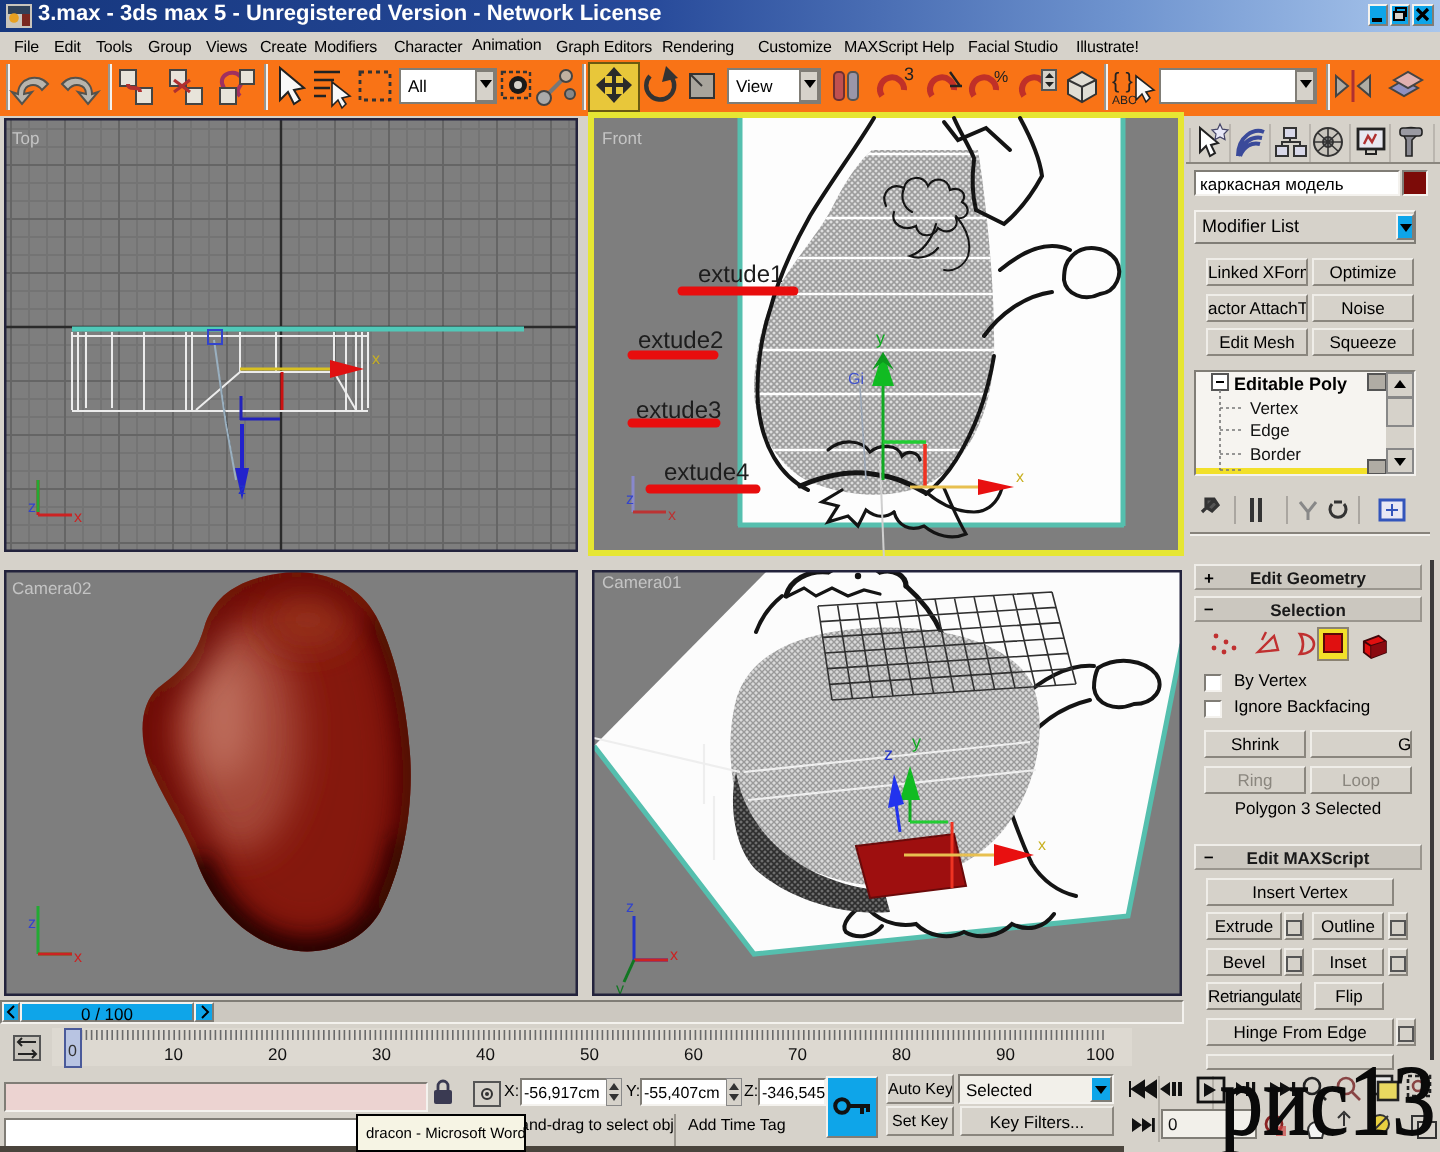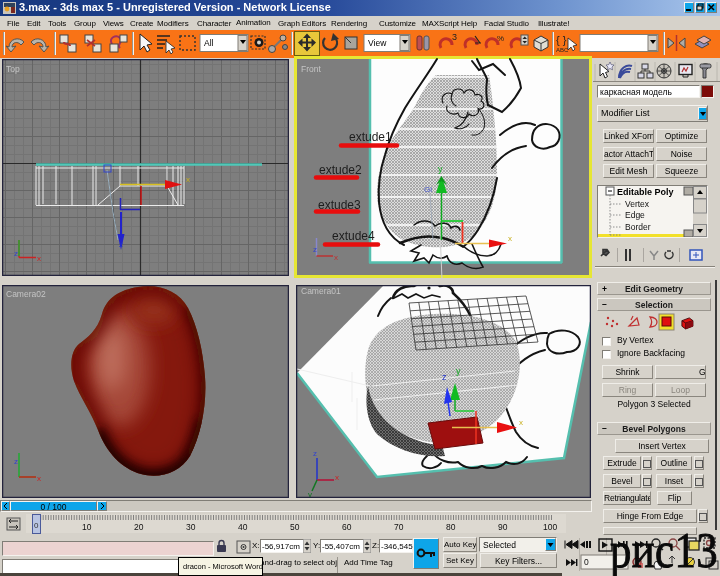--- a/index.html
+++ b/index.html
@@ -460,23 +460,23 @@
   <div class="abs" style="left:24px;top:277px;">By Vertex</div>
   <div class="abs sunk" style="left:9px;top:292px;width:9px;height:9px;background:#fff;"></div>
   <div class="abs" style="left:24px;top:290px;">Ignore Backfacing</div>
 
   <div class="abs panelbtn" style="left:9px;top:307px;width:51px;height:14px;line-height:13px;">Shrink</div>
   <div class="abs panelbtn" style="left:62px;top:307px;width:51px;height:14px;line-height:13px;padding-left:43px;">Grow</div>
   <div class="abs panelbtn" style="left:9px;top:325px;width:51px;height:14px;line-height:13px;color:#8a867e;">Ring</div>
   <div class="abs panelbtn" style="left:62px;top:325px;width:51px;height:14px;line-height:13px;color:#8a867e;">Loop</div>
   <div class="abs" style="left:0;top:341px;width:122px;text-align:center;">Polygon 3 Selected</div>
 
-  <div class="abs roll" style="left:4px;top:364px;width:114px;height:13px;line-height:12px;">Bevel Polygons</div>
+  <div class="abs roll" style="left:4px;top:364px;width:114px;height:13px;line-height:12px;">Edit MAXScript</div>
   <div class="abs" style="left:9px;top:365px;font-size:8.5px;font-weight:bold;">–</div>
-  <div class="abs panelbtn" style="left:10px;top:381px;width:94px;height:14px;line-height:13px;margin-left:12px;">Insert Vertex</div>
+  <div class="abs panelbtn" style="left:10px;top:381px;width:94px;height:14px;line-height:13px;">Insert Vertex</div>
   <div class="abs panelbtn" style="left:10px;top:398px;width:38px;height:14px;line-height:13px;">Extrude</div>
   <div class="abs panelbtn" style="left:49px;top:398px;width:10px;height:14px;"><span style="display:inline-block;width:6px;height:6px;border:1px solid #555;margin-top:3px;"></span></div>
   <div class="abs panelbtn" style="left:63px;top:398px;width:36px;height:14px;line-height:13px;">Outline</div>
   <div class="abs panelbtn" style="left:101px;top:398px;width:10px;height:14px;"><span style="display:inline-block;width:6px;height:6px;border:1px solid #555;margin-top:3px;"></span></div>
   <div class="abs panelbtn" style="left:10px;top:416px;width:38px;height:14px;line-height:13px;">Bevel</div>
   <div class="abs panelbtn" style="left:49px;top:416px;width:10px;height:14px;"><span style="display:inline-block;width:6px;height:6px;border:1px solid #555;margin-top:3px;"></span></div>
   <div class="abs panelbtn" style="left:63px;top:416px;width:36px;height:14px;line-height:13px;">Inset</div>
   <div class="abs panelbtn" style="left:101px;top:416px;width:10px;height:14px;"><span style="display:inline-block;width:6px;height:6px;border:1px solid #555;margin-top:3px;"></span></div>
   <div class="abs panelbtn" style="left:10px;top:433px;width:48px;height:14px;line-height:13px;letter-spacing:-0.2px;">Retriangulate</div>
   <div class="abs panelbtn" style="left:64px;top:433px;width:35px;height:14px;line-height:13px;">Flip</div>

